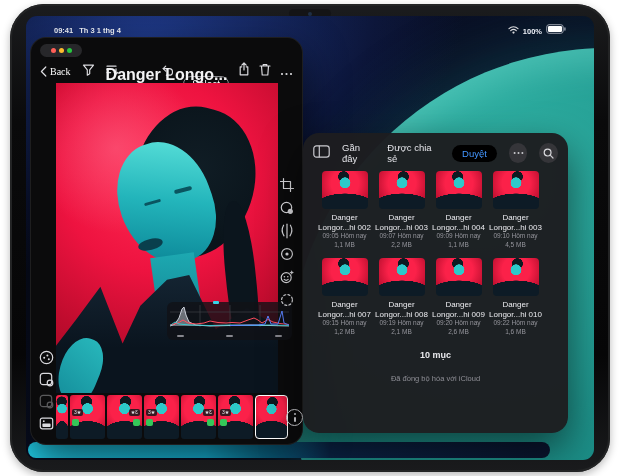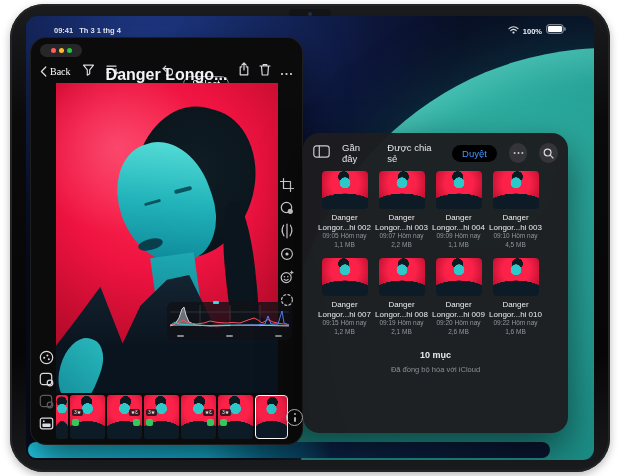--- a/index.html
+++ b/index.html
@@ -104,21 +104,21 @@
          align-items:center;justify-content:center;}
   .fhead .ml{margin-left:auto;}
   .fgrid{position:absolute;left:13px;top:38px;display:grid;grid-template-columns:repeat(4,57px);
          grid-row-gap:9px;}
   .fcell{display:flex;flex-direction:column;align-items:center;text-align:center;}
   .fthumb{width:46px;height:38px;border-radius:4px;margin-bottom:4px;}
   .fname{font-size:8px;line-height:9.5px;color:#ebebef;height:19px;width:57px;}
   .fmeta{font-size:6.5px;line-height:8.5px;color:#95959c;}
   .ffoot{position:absolute;left:0;right:0;top:217px;text-align:center;}
   .fcount{font-size:9px;font-weight:700;color:#e9e9ed;}
-  .fsync{font-size:7.5px;color:#8f8f96;margin-top:5px;}
+  .fsync{font-size:7.5px;color:#8f8f96;margin-top:14px;}
   
   .ic{stroke:#dadade;fill:none;stroke-width:1.2;stroke-linecap:round;stroke-linejoin:round;}
   .fl{fill:#dadade;stroke:none;}
 </style>
 </head>
 <body>
 
 <div class="page">
  <div class="device">
   <div class="camera">

